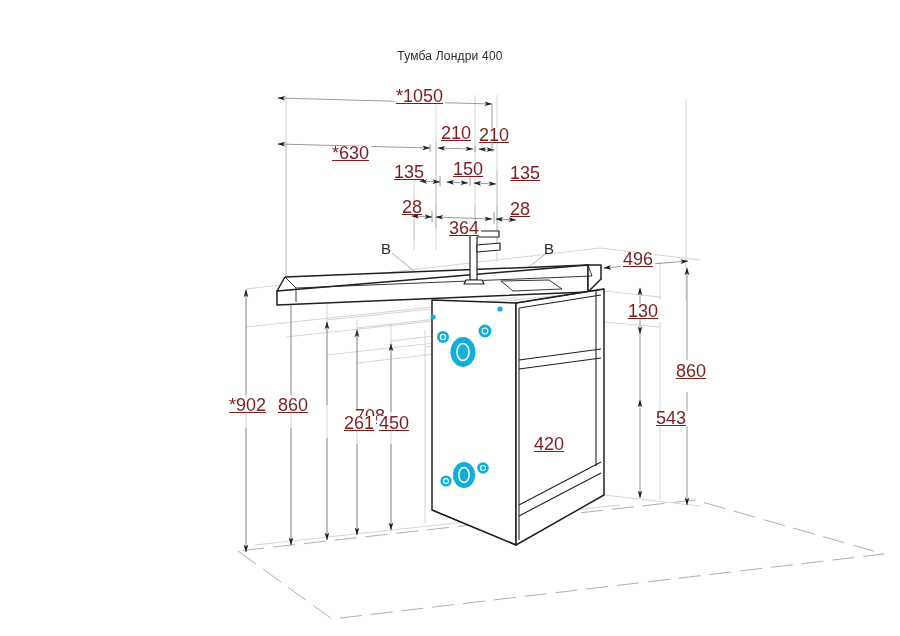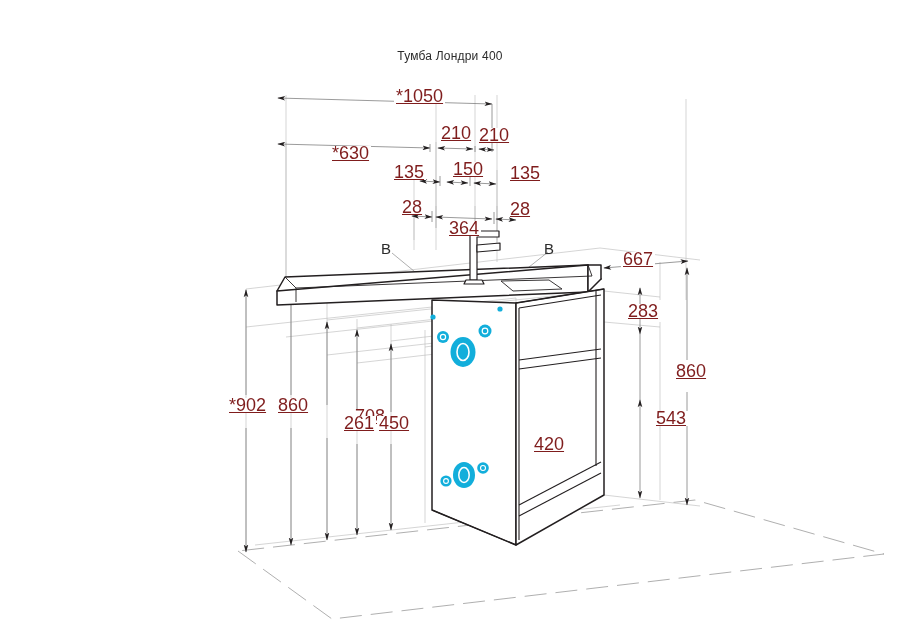--- a/index.html
+++ b/index.html
@@ -185,29 +185,29 @@
   <div class="dim" style="left:477px;top:128px;">210</div>
 
   <div class="dim" style="left:392px;top:165px;">135</div>
   <div class="dim" style="left:451px;top:162px;text-align:right;">150</div>
   <div class="dim" style="left:508px;top:166px;">135</div>
 
   <div class="dim" style="left:400px;top:200px;">28</div>
   <div class="dim" style="left:447px;top:206px;margin-top:15px;">364</div>
   <div class="dim" style="left:508px;top:202px;">28</div>
 
-  <div class="dim" style="left:621px;top:252px;">667</div>
+  <div class="dim" style="left:621px;top:252px;">496</div>
   <div class="dim" style="left:532px;top:437px;">420</div>
 
   <div class="dim" style="left:227px;top:398px;">*902</div>
   <div class="dim" style="left:276px;top:398px;">860</div>
   <div class="dim" style="left:312px;top:409px;margin-left:41px;">708</div>
   <div class="dim" style="left:342px;top:416px;">261</div>
   <div class="dim" style="left:377px;top:416px;">450</div>
 
-  <div class="dim" style="left:626px;top:304px;">283</div>
+  <div class="dim" style="left:626px;top:304px;">130</div>
   <div class="dim" style="left:626px;top:411px;margin-left:28px;">543</div>
   <div class="dim" style="left:674px;top:364px;">860</div>
 
   <div class="lbl" style="left:381px;top:240px;">B</div>
   <div class="lbl" style="left:544px;top:240px;">B</div>
 
 </div>
 
 </body></html>

